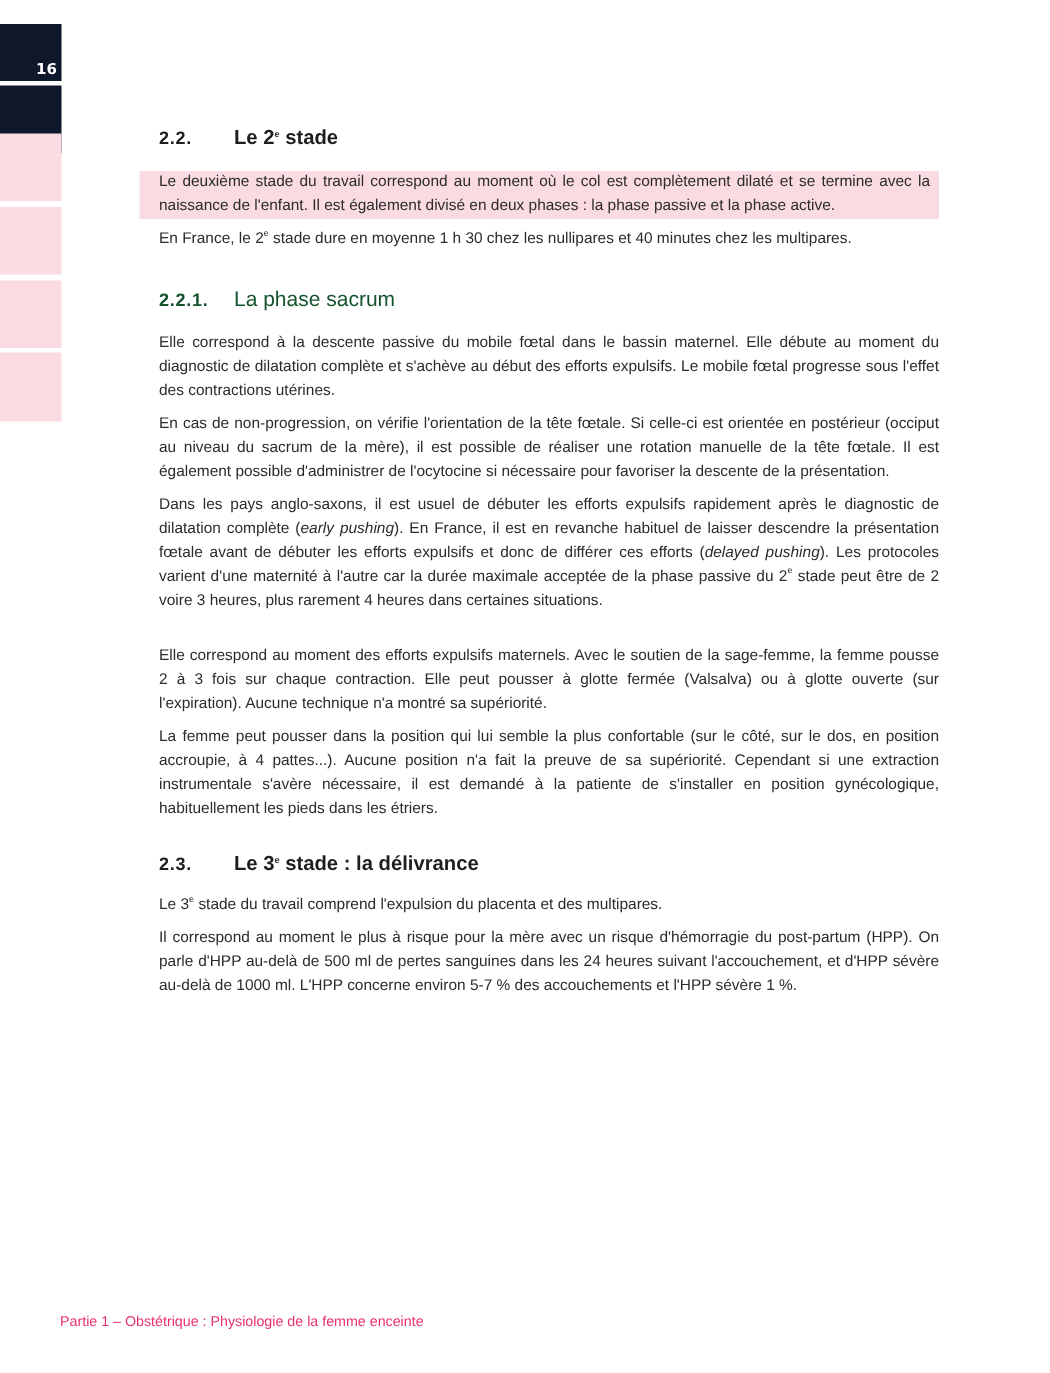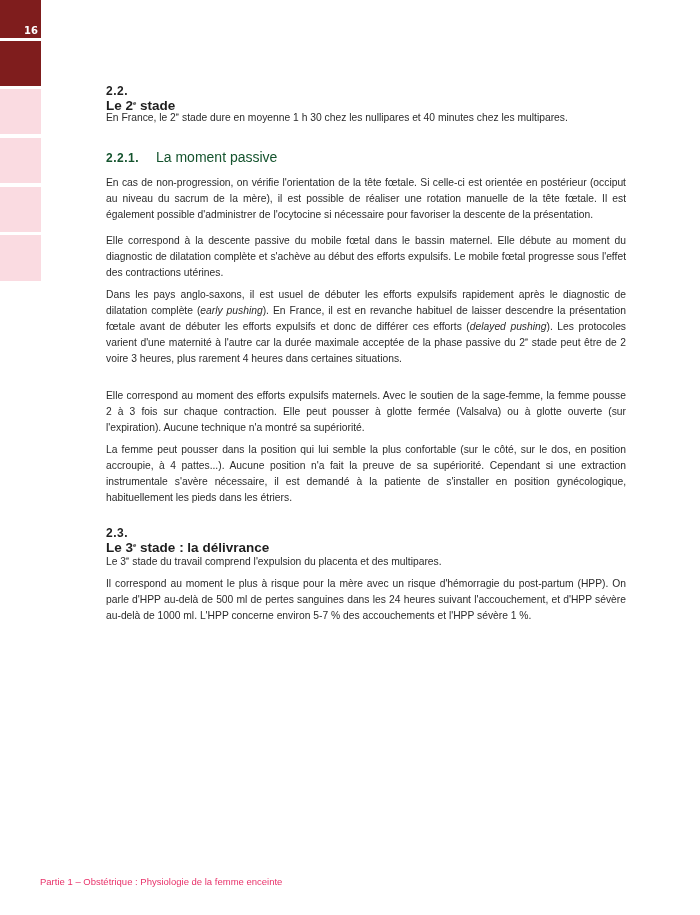--- a/index.html
+++ b/index.html
@@ -13,21 +13,21 @@
       position: relative;
       overflow: hidden;
       font-family: "Liberation Sans", "DejaVu Sans", sans-serif;
       color: #2b2b2b;
     }
     .side-tab {
       position: absolute;
       left: 0;
       width: 41px;
     }
-    .side-tab.dark { background: #7f1d1d; }
+    .side-tab.dark { background: #0f172a; margin-top: 16px; }
     .side-tab.light { background: #fadbe1; }
     .page-number {
       position: absolute;
       right: 3px;
       bottom: 2px;
       font-size: 10px;
       font-weight: bold;
       color: #ffffff;
       font-family: "DejaVu Sans", sans-serif;
     }
@@ -38,21 +38,20 @@
       width: 520px;
     }
     h2.section {
       margin: 0;
       font-size: 13.5px;
       font-weight: bold;
       color: #1e1e1e;
       display: flex;
       align-items: baseline;
       height: 20px;
-      flex-direction: column;
     }
     h3.subsection {
       margin: 0;
       font-size: 14px;
       font-weight: normal;
       color: #14532d;
       display: flex;
       align-items: baseline;
       height: 20px;
     }
@@ -99,32 +98,33 @@
 <div class="side-tab light" style="top:187px;height:45px;"></div>
 <div class="side-tab light" style="top:235px;height:46px;"></div>
 
 <div class="content">
 
   <h2 class="section">
     <span class="num">2.2.</span>
     <span><span>Le 2</span><sup>e</sup><span> stade</span></span>
   </h2>
 
+  <p class="highlight">Le deuxième stade du travail correspond au moment où le col est complètement dilaté et se termine avec la naissance de l'enfant. Il est également divisé en deux phases : la phase passive et la phase active.</p>
 
   <p style="margin-top:6px;">
     <span>En France, le 2</span><sup>e</sup><span> stade dure en moyenne 1 h 30 chez les nullipares et 40 minutes chez les multipares.</span>
   </p>
 
   <h3 class="subsection" style="margin-top:23px;">
     <span class="num">2.2.1.</span>
-    <span>La moment passive</span>
+    <span>La phase sacrum</span>
   </h3>
 
+  <p style="margin-top:10px;">Elle correspond à la descente passive du mobile fœtal dans le bassin maternel. Elle débute au moment du diagnostic de dilatation complète et s'achève au début des efforts expulsifs. Le mobile fœtal progresse sous l'effet des contractions utérines.</p>
   <p style="margin-top:6px;">En cas de non-progression, on vérifie l'orientation de la tête fœtale. Si celle-ci est orientée en postérieur (occiput au niveau du sacrum de la mère), il est possible de réaliser une rotation manuelle de la tête fœtale. Il est également possible d'administrer de l'ocytocine si nécessaire pour favoriser la descente de la présentation.</p>
-  <p style="margin-top:10px;">Elle correspond à la descente passive du mobile fœtal dans le bassin maternel. Elle débute au moment du diagnostic de dilatation complète et s'achève au début des efforts expulsifs. Le mobile fœtal progresse sous l'effet des contractions utérines.</p>
   <p style="margin-top:6px;">
     <span>Dans les pays anglo-saxons, il est usuel de débuter les efforts expulsifs rapidement après le diagnostic de dilatation complète (</span><em>early pushing</em><span>). En France, il est en revanche habituel de laisser descendre la présentation fœtale avant de débuter les efforts expulsifs et donc de différer ces efforts (</span><em>delayed pushing</em><span>). Les protocoles varient d'une maternité à l'autre car la durée maximale acceptée de la phase passive du 2</span><sup>e</sup><span> stade peut être de 2 voire 3 heures, plus rarement 4 heures dans certaines situations.</span>
   </p>
 
 
   <p style="margin-top:21px;">Elle correspond au moment des efforts expulsifs maternels. Avec le soutien de la sage-femme, la femme pousse 2 à 3 fois sur chaque contraction. Elle peut pousser à glotte fermée (Valsalva) ou à glotte ouverte (sur l'expiration). Aucune technique n'a montré sa supériorité.</p>
   <p style="margin-top:6px;">La femme peut pousser dans la position qui lui semble la plus confortable (sur le côté, sur le dos, en position accroupie, à 4 pattes...). Aucune position n'a fait la preuve de sa supériorité. Cependant si une extraction instrumentale s'avère nécessaire, il est demandé à la patiente de s'installer en position gynécologique, habituellement les pieds dans les étriers.</p>
 
   <h2 class="section" style="margin-top:20px;">
     <span class="num">2.3.</span>

